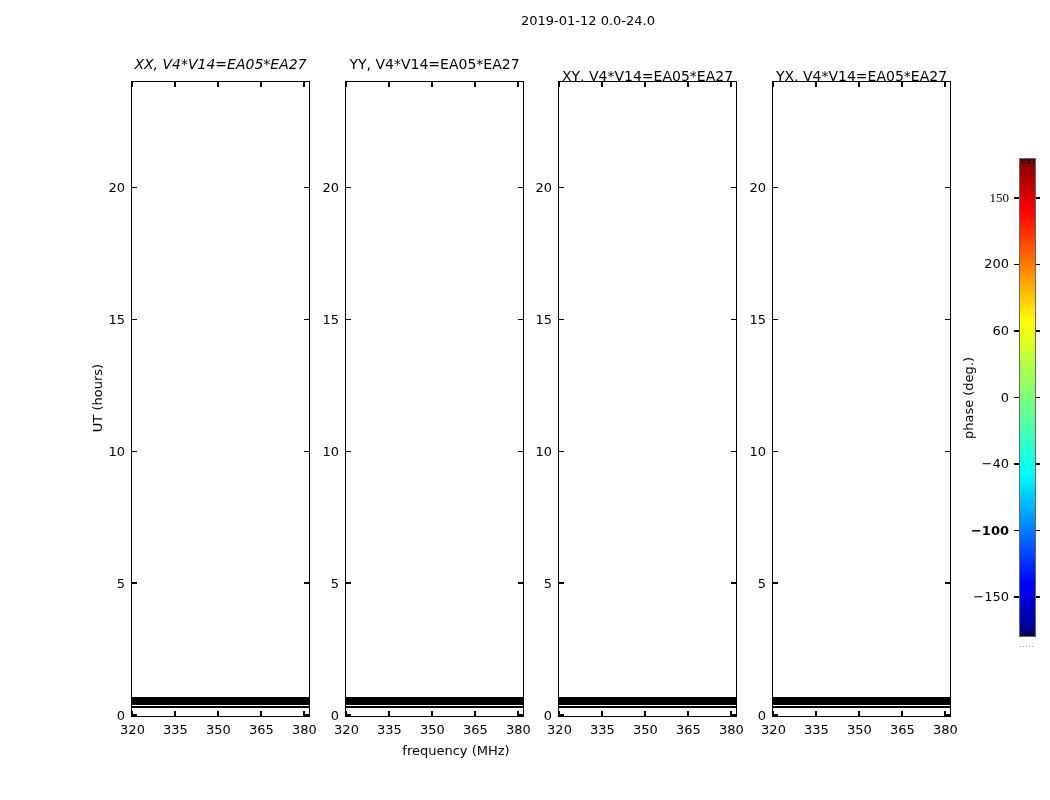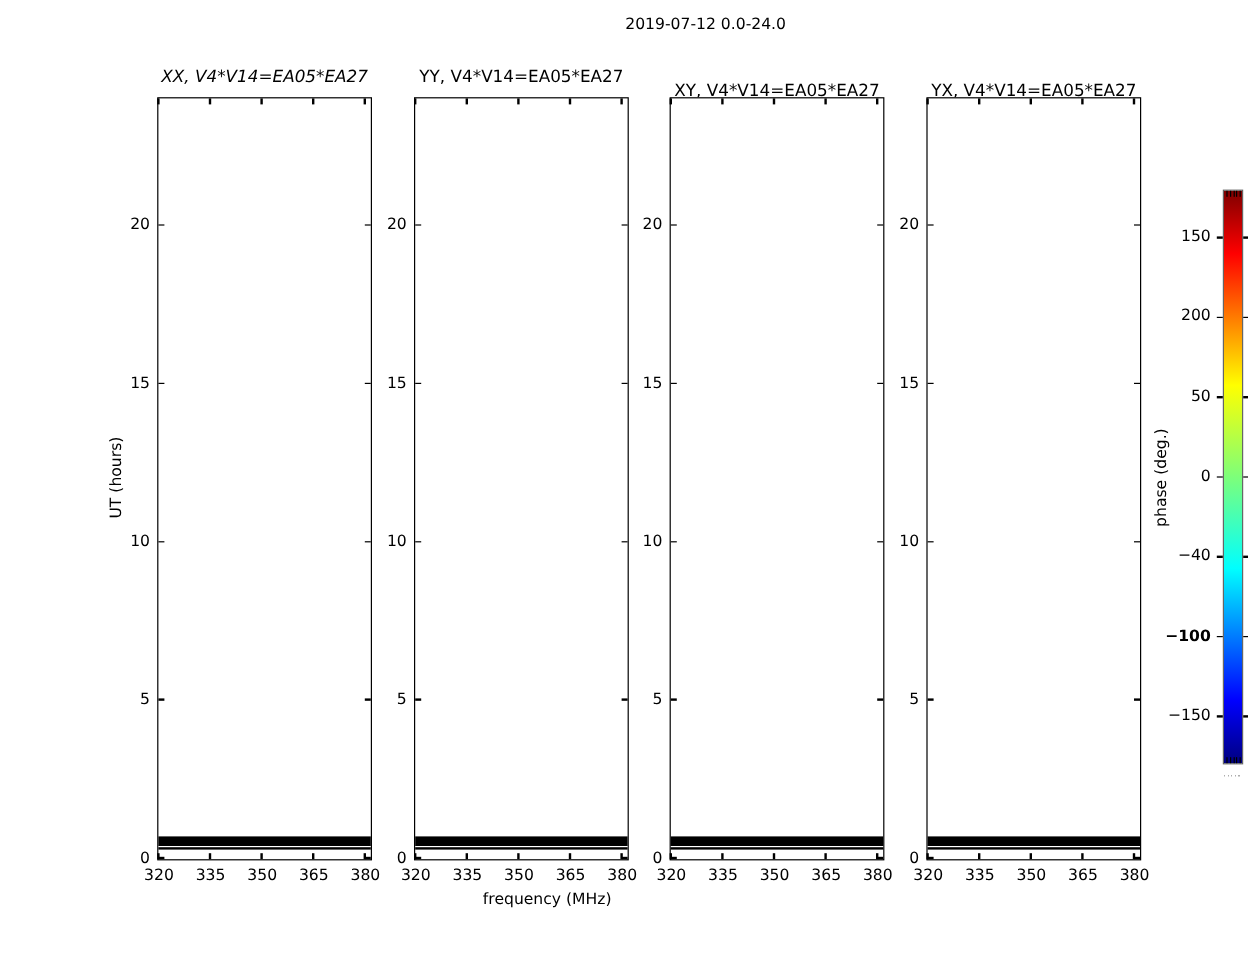--- a/index.html
+++ b/index.html
@@ -48,21 +48,21 @@
   .cbar-hatch{position:absolute;width:1px;height:5px;background:#000;}
   .cbar-dots{
     position:absolute;height:1px;
     background:repeating-linear-gradient(to right,#999 0 1px,transparent 1px 3px);
   }
 </style>
 </head>
 <body>
 
 <div class="fig">
-  <div class="suptitle">2019-07-12 0.0-24.0</div>
+  <div class="suptitle">2019-01-12 0.0-24.0</div>
   <div class="axis-label rot" style="left:97px;top:398px;">UT (hours)</div>
   <div class="axis-label" style="left:456px;top:750px;">frequency (MHz)</div>
   <div class="axis-label rot" style="left:968px;top:398px;">phase (deg.)</div>
   <div id="built">
       <div class="panel-title" style="left: 220.5px; top: 56px; font-style: italic;">XX, V4*V14=EA05*EA27</div>
       <div class="panel" style="left: 131px; top: 81px; width: 179px; height: 636px;">
         <div class="band" style="bottom: 7.775px; height: 11.0775px; background: rgb(0, 0, 0);"></div>
         <div class="band-hairline" style="bottom: 9.775px;"></div>
         <div class="tick" style="left: -0.75px; top: 0px; width: 1.5px; height: 5px;"></div>
         <div class="tick" style="left: -0.75px; bottom: 0px; width: 1.5px; height: 5px;"></div>
@@ -196,27 +196,27 @@
       <div class="xtick-label" style="left: 902.49px; top: 722px;">365</div>
       <div class="xtick-label" style="left: 945.487px; top: 722px;">380</div>
       <div class="ytick-label" style="left: 714px; top: 707.5px;">0</div>
       <div class="ytick-label" style="left: 714px; top: 575.625px;">5</div>
       <div class="ytick-label" style="left: 714px; top: 443.75px;">10</div>
       <div class="ytick-label" style="left: 714px; top: 311.875px;">15</div>
       <div class="ytick-label" style="left: 714px; top: 180px;">20</div>
       <div class="cbar" style="left: 1019px; top: 158px; width: 17px; height: 479px; background: linear-gradient(to top, rgb(0, 0, 128) 0%, rgb(0, 0, 255) 11%, rgb(0, 255, 255) 34%, rgb(125, 255, 122) 50%, rgb(255, 255, 0) 66%, rgb(255, 0, 0) 89%, rgb(128, 0, 0) 100%);"></div>
       <div class="cbar-tick" style="left: 1014px; top: 197.167px; width: 5px; height: 1.5px;"></div>
       <div class="cbar-tick" style="left: 1036px; top: 197.167px; width: 4px; height: 1.5px;"></div>
-      <div class="cbar-label" style="left: 959px; top: 189.917px;">150</div>
+      <div class="cbar-label" style="left: 959px; top: 189.917px; font-family: Liberation Serif, serif;">150</div>
       <div class="cbar-tick" style="left: 1014px; top: 263.694px; width: 5px; height: 1.5px;"></div>
       <div class="cbar-tick" style="left: 1036px; top: 263.694px; width: 4px; height: 1.5px;"></div>
       <div class="cbar-label" style="left: 959px; top: 256.444px;">200</div>
       <div class="cbar-tick" style="left: 1014px; top: 330.222px; width: 5px; height: 1.5px;"></div>
       <div class="cbar-tick" style="left: 1036px; top: 330.222px; width: 4px; height: 1.5px;"></div>
-      <div class="cbar-label" style="left: 959px; top: 322.972px;">50</div>
+      <div class="cbar-label" style="left: 959px; top: 322.972px;">60</div>
       <div class="cbar-tick" style="left: 1014px; top: 396.75px; width: 5px; height: 1.5px;"></div>
       <div class="cbar-tick" style="left: 1036px; top: 396.75px; width: 4px; height: 1.5px;"></div>
       <div class="cbar-label" style="left: 959px; top: 389.5px;">0</div>
       <div class="cbar-tick" style="left: 1014px; top: 463.278px; width: 5px; height: 1.5px;"></div>
       <div class="cbar-tick" style="left: 1036px; top: 463.278px; width: 4px; height: 1.5px;"></div>
       <div class="cbar-label" style="left: 959px; top: 456.028px;">−40</div>
       <div class="cbar-tick" style="left: 1014px; top: 529.806px; width: 5px; height: 1.5px;"></div>
       <div class="cbar-tick" style="left: 1036px; top: 529.806px; width: 4px; height: 1.5px;"></div>
       <div class="cbar-label" style="left: 959px; top: 522.556px; font-weight: bold;">−100</div>
       <div class="cbar-tick" style="left: 1014px; top: 596.333px; width: 5px; height: 1.5px;"></div>

